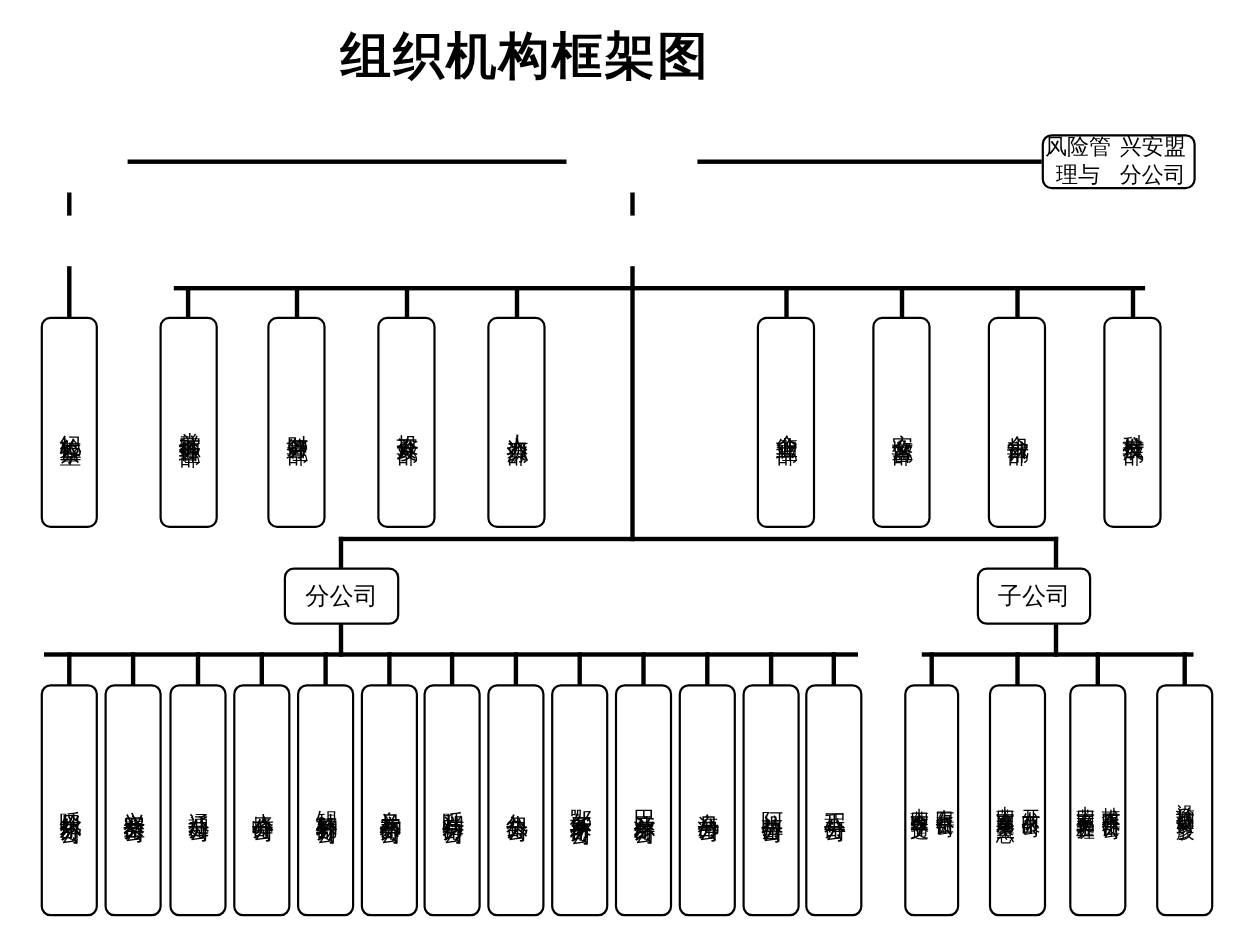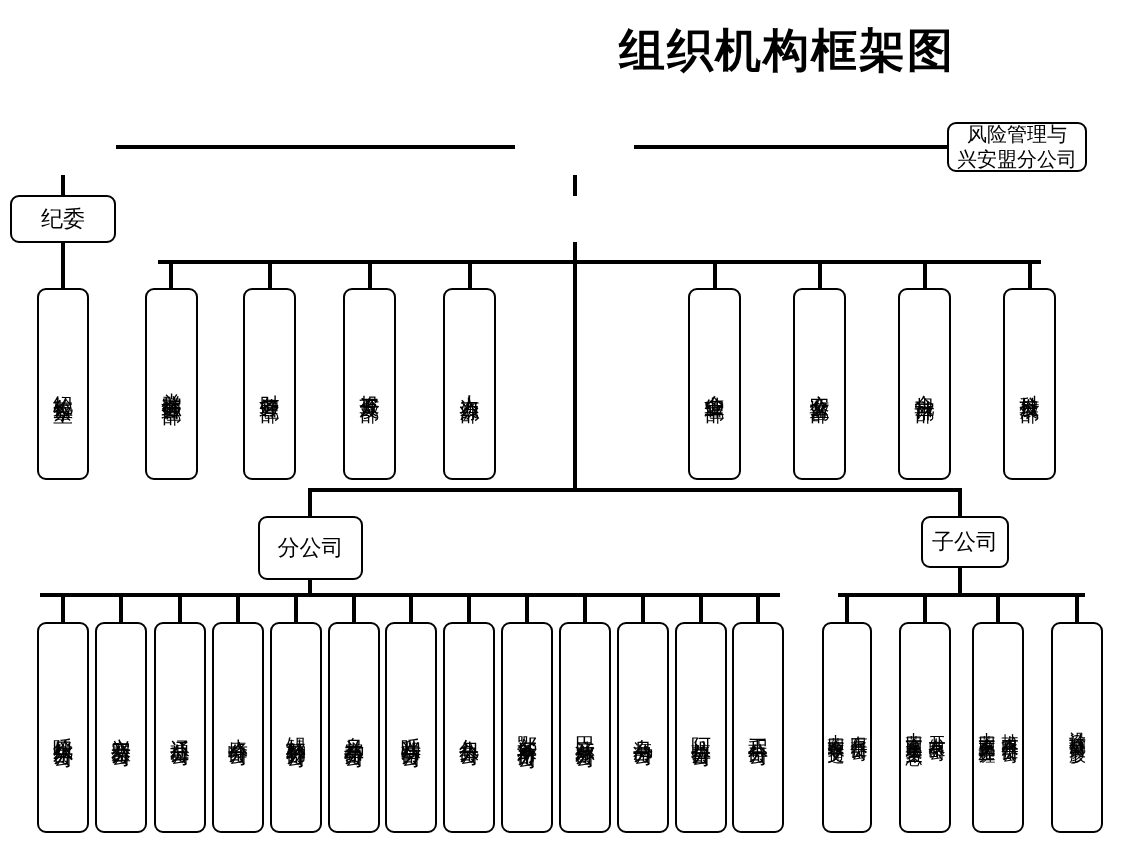--- a/index.html
+++ b/index.html
@@ -4,21 +4,21 @@
 <style>
   html,body{margin:0;padding:0;}
   body{
     width:1129px;height:849px;background:#ffffff;
     font-family:"Liberation Sans", sans-serif;color:#000;
     position:relative;overflow:hidden;
   }
   .canvas{position:absolute;left:0;top:0;width:1129px;height:849px;}
   .title{
     position:absolute;left:0;top:20px;width:955px;margin:0;
-    text-align:right;font-size:46px;font-weight:700;letter-spacing:2px;
+    text-align:center;font-size:46px;font-weight:700;letter-spacing:2px;
   }
   .box{
     position:absolute;box-sizing:border-box;background:#fff;
     border:2.5px solid #000;border-radius:9px;
     display:flex;align-items:center;justify-content:center;
     text-align:center;z-index:2;
   }
   .hbox{font-size:22px;}
   .hbox.small{font-size:20px;line-height:1.25;}
   .vbox .col{
@@ -30,27 +30,24 @@
   .line{position:absolute;background:#000;z-index:1;}
 </style>
 </head>
 <body>
 
 <div class="canvas">
 
   <h1 class="title">组织机构框架图</h1>
 
 
-  <div class="box hbox" style="left:10px;top:195px;width:106px;height:48px">
-    <span>纪委</span>
-  </div>
 
 
 
-  <div class="box hbox small" style="left:947px;top:122px;width:140px;height:50px;flex-direction:column">
+  <div class="box hbox small" style="left:947px;top:122px;width:140px;height:50px;">
     <span>风险管理与</span>
     <span>兴安盟分公司</span>
   </div>
 
   <div class="box vbox" style="left:37px;top:288px;width:52px;height:192px">
     <span class="col">纪检监察室</span>
   </div>
 
   <div class="box vbox" style="left:145px;top:288px;width:53px;height:192px">
     <span class="col">党群综合管理部</span>
@@ -70,24 +67,24 @@
   <div class="box vbox" style="left:793px;top:288px;width:53px;height:192px">
     <span class="col">安全监督部</span>
   </div>
   <div class="box vbox" style="left:898px;top:288px;width:53px;height:192px">
     <span class="col">合规审计部</span>
   </div>
   <div class="box vbox" style="left:1003px;top:288px;width:53px;height:192px">
     <span class="col">科技发展部</span>
   </div>
 
-  <div class="box hbox" style="left:258px;top:516px;width:105px;height:64px">
+  <div class="box hbox" style="left:258px;top:516px;width:105px;height:52px">
     <span>分公司</span>
   </div>
-  <div class="box hbox" style="left:921px;top:516px;width:88px;height:52px">
+  <div class="box hbox" style="left:888px;top:516px;width:104px;height:52px">
     <span>子公司</span>
   </div>
 
   <div class="box vbox" style="left:37px;top:622px;width:52px;height:211px">
     <span class="col">呼伦贝尔分公司</span>
   </div>
   <div class="box vbox" style="left:95px;top:622px;width:52px;height:211px">
     <span class="col">兴安盟分公司</span>
   </div>
   <div class="box vbox" style="left:154px;top:622px;width:52px;height:211px">

